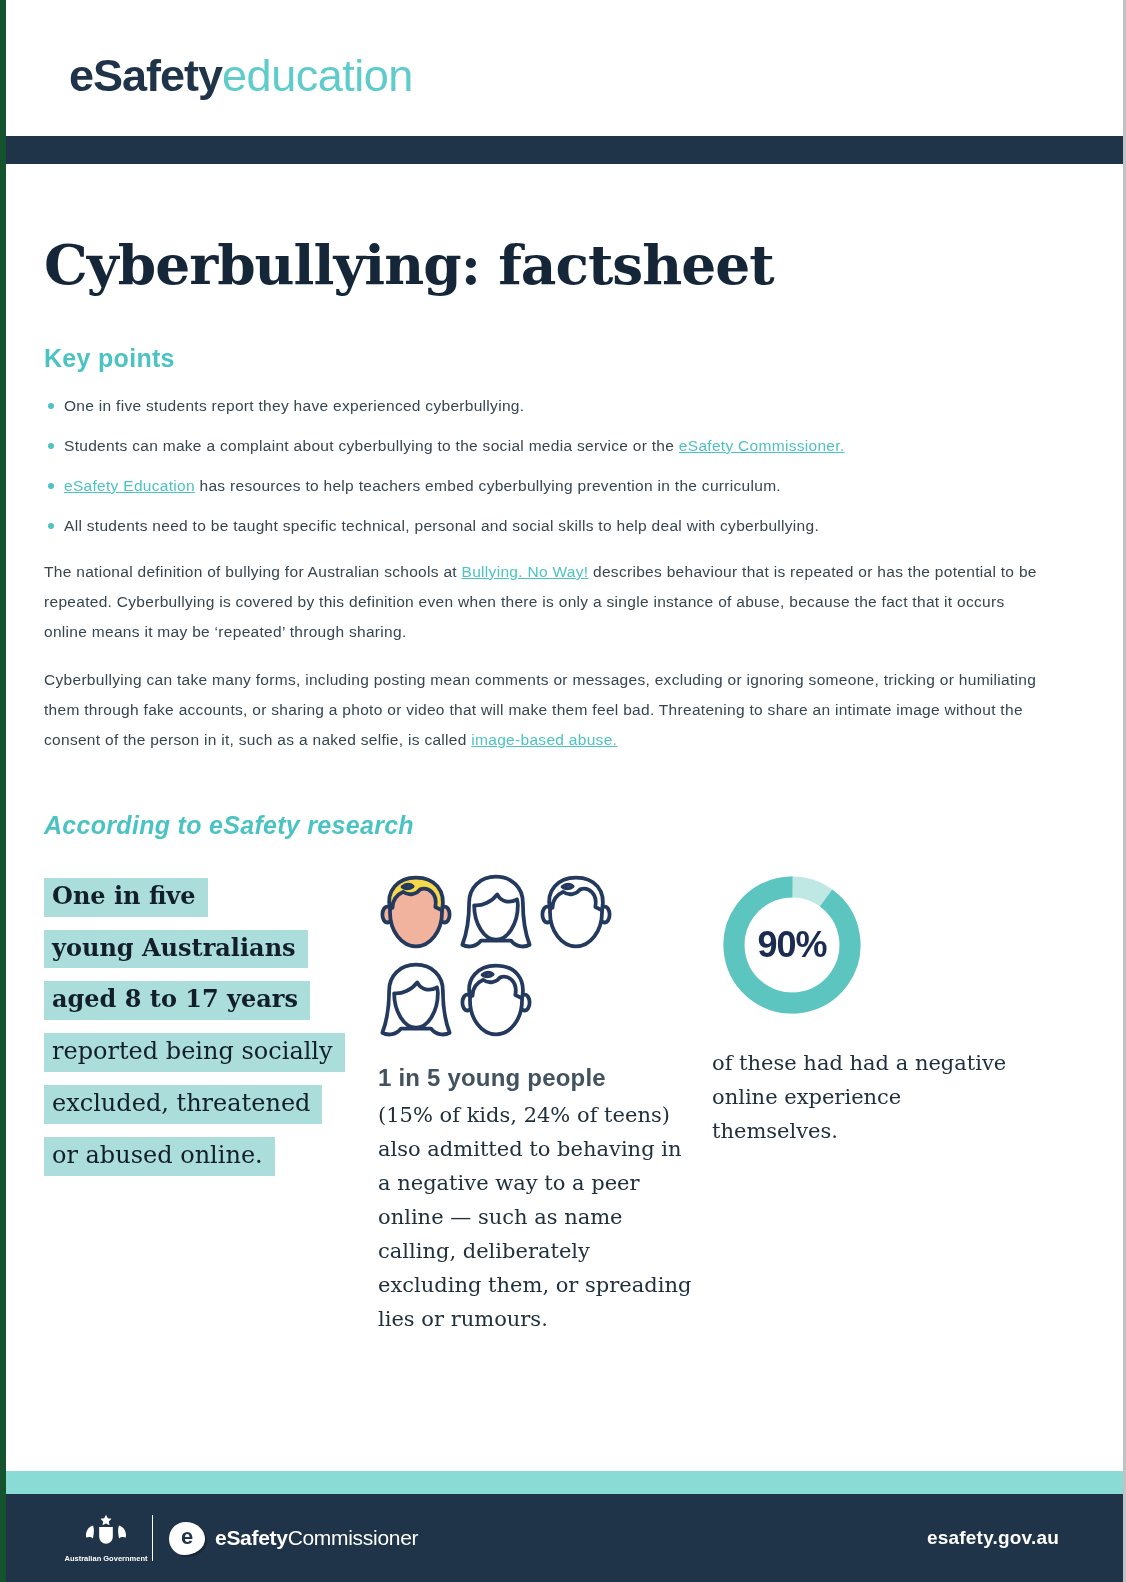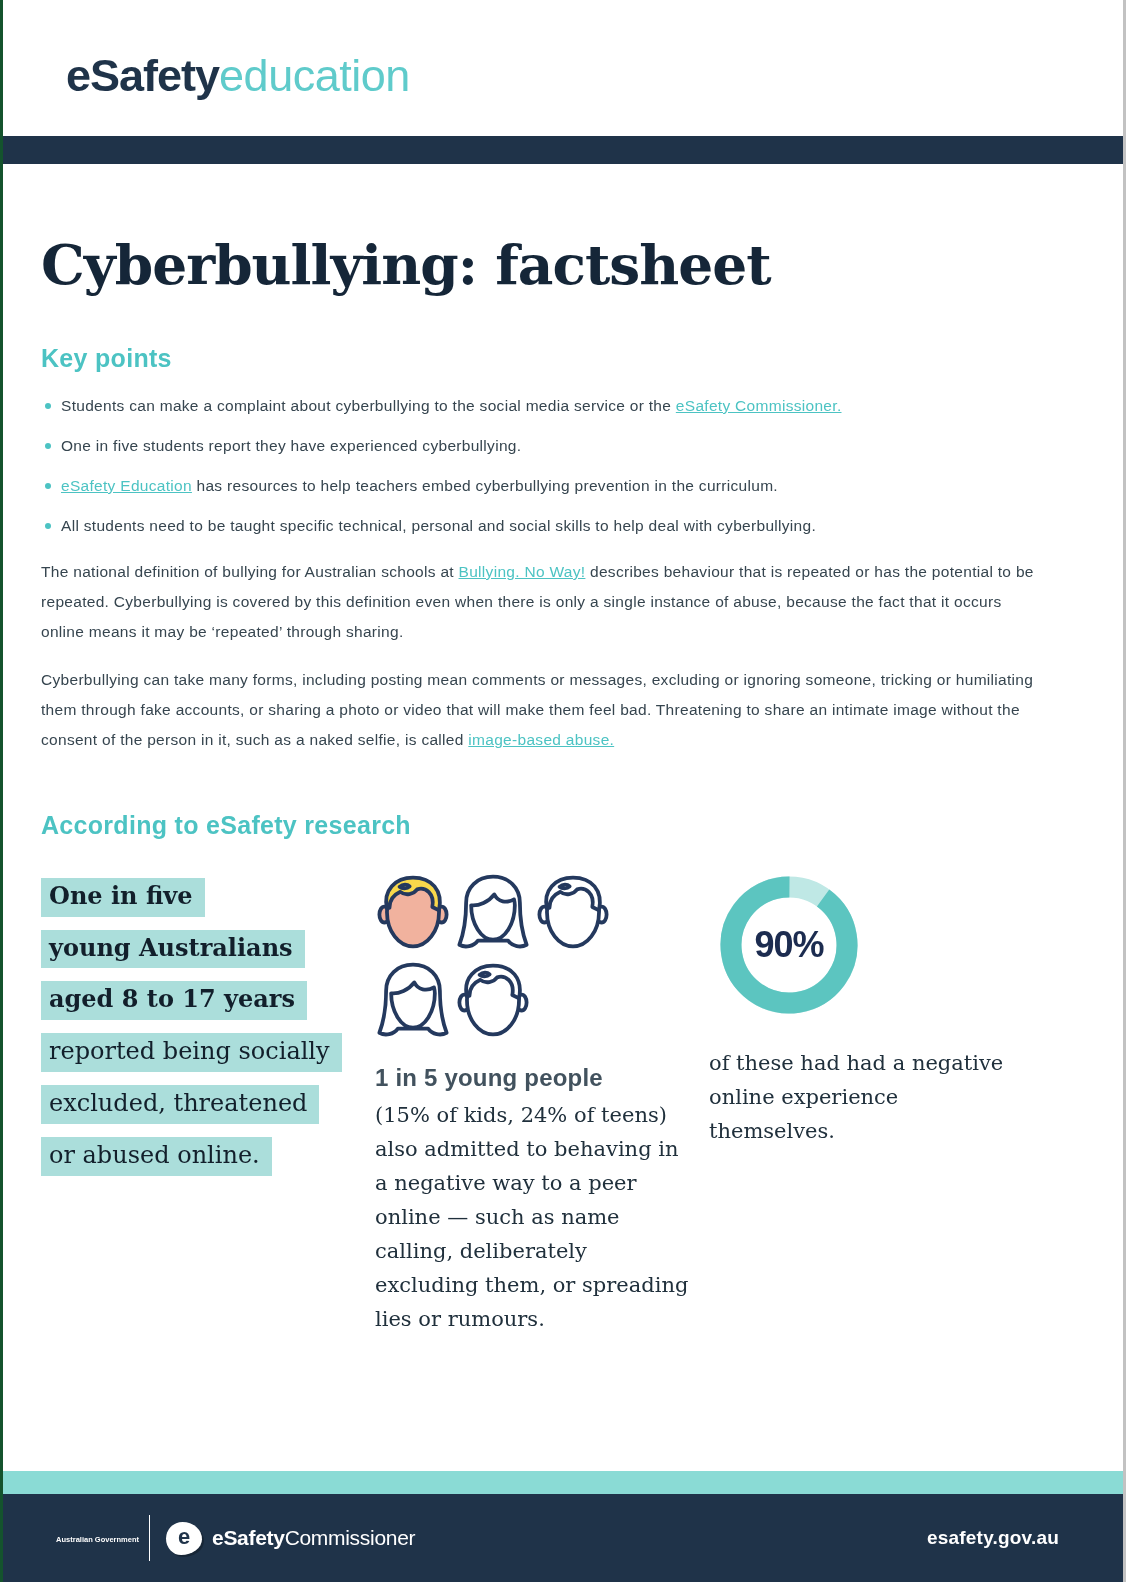--- a/index.html
+++ b/index.html
@@ -1,20 +1,20 @@
 <!DOCTYPE html>
 <html><head>
 <meta charset="utf-8">
 <style>
   * { margin:0; padding:0; box-sizing:border-box; }
   html,body { background:#9a9a9a; }
   .page {
     position:relative; width:1126px; height:1582px; margin:0 auto;
     background:#ffffff; overflow:hidden;
-    border-left:3px solid #14532d; border-right:3px solid #c2c2c2;
+    border-left:6px solid #14532d; border-right:3px solid #c2c2c2;
     font-family:"Liberation Sans", sans-serif;
   }
   
   .brand { padding:50px 0 0 63px; height:136px; }
   .brand-bold {
     font-size:45px; font-weight:700; color:#1f3349; letter-spacing:-1px;
   }
   .brand-light {
     font-size:45px; font-weight:300; color:#5fcbcb; letter-spacing:-0.5px;
   }
@@ -24,21 +24,21 @@
   .content { padding:0 38px; color:#37474f; }
   h1.title {
     margin-top:72px; font-family:"DejaVu Serif", serif; font-weight:700;
     font-size:55px; color:#152638; letter-spacing:-1px; line-height:1.05;
   }
   h2.section {
     font-size:25px; font-weight:700; color:#4cc3c3; letter-spacing:0.3px;
   }
   h2.kp { margin-top:50px; }
   h2.fs { margin-top:38px; }
-  h2.rs { margin-top:56px; }
+  h2.rs { margin-top:56px;font-style:italic; }
 
   ul.bullets { margin-top:20px; list-style:none; }
   ul.bullets li {
     position:relative; padding-left:20px; font-size:15.5px; line-height:26px;
     letter-spacing:0.3px; color:#36454f;
   }
   ul.bullets li + li { margin-top:14px; }
   ul.bullets li::before {
     content:""; position:absolute; left:4px; top:10px;
     width:6px; height:6px; border-radius:50%; background:#4cc3c3;
@@ -81,21 +81,21 @@
   }
   .right-body { margin-top:26px; }
 
   
   .footer { position:absolute; left:0; right:0; bottom:0; }
   .footer-teal { height:23px; background:#8adbd5; }
   .footer-navy {
     height:88px; background:#1f3349; display:flex; align-items:center;
     padding:0 64px; color:#fff;
   }
-  .gov-block { display:flex; align-items:center; width:72px;justify-content:flex-end; }
+  .gov-block { display:flex; flex-direction:column; align-items:center; width:72px; }
   .gov-label { font-size:7.5px; margin-top:2px; white-space:nowrap; font-weight:700; }
   .footer-divider { width:1px; height:46px; background:#ffffff; margin:0 16px 0 10px; }
   .esafety-logo { display:flex; align-items:center; }
   .e-blob {
     width:36px; height:33px; background:#ffffff; margin-right:10px;
     border-radius:46% 54% 58% 42% / 50% 52% 48% 50%;
     display:flex; align-items:center; justify-content:center;
     box-shadow:2px 2px 0 rgba(0,0,0,0.25);
   }
   .e-blob span { color:#1f3349; font-weight:700; font-size:22px; line-height:1; transform:translateY(-1px); }
@@ -128,25 +128,25 @@
     <span class="brand-bold">eSafety</span><span class="brand-light">education</span>
   </header>
   <div class="navy-bar"></div>
 
   <main class="content">
     <h1 class="title">Cyberbullying: factsheet</h1>
 
     <h2 class="section kp">Key points</h2>
     <ul class="bullets">
       <li>
+        <span>One in five students report they have experienced cyberbullying.</span>
+      </li>
+      <li>
         <span>Students can make a complaint about cyberbullying to the social media service or the</span>
         <a class="link">eSafety Commissioner.</a>
-      </li>
-      <li>
-        <span>One in five students report they have experienced cyberbullying.</span>
       </li>
       <li>
         <a class="link">eSafety Education</a>
         <span>has resources to help teachers embed cyberbullying prevention in the curriculum.</span>
       </li>
       <li>
         <span>All students need to be taught specific technical, personal and social skills to help deal with cyberbullying.</span>
       </li>
     </ul>
 

